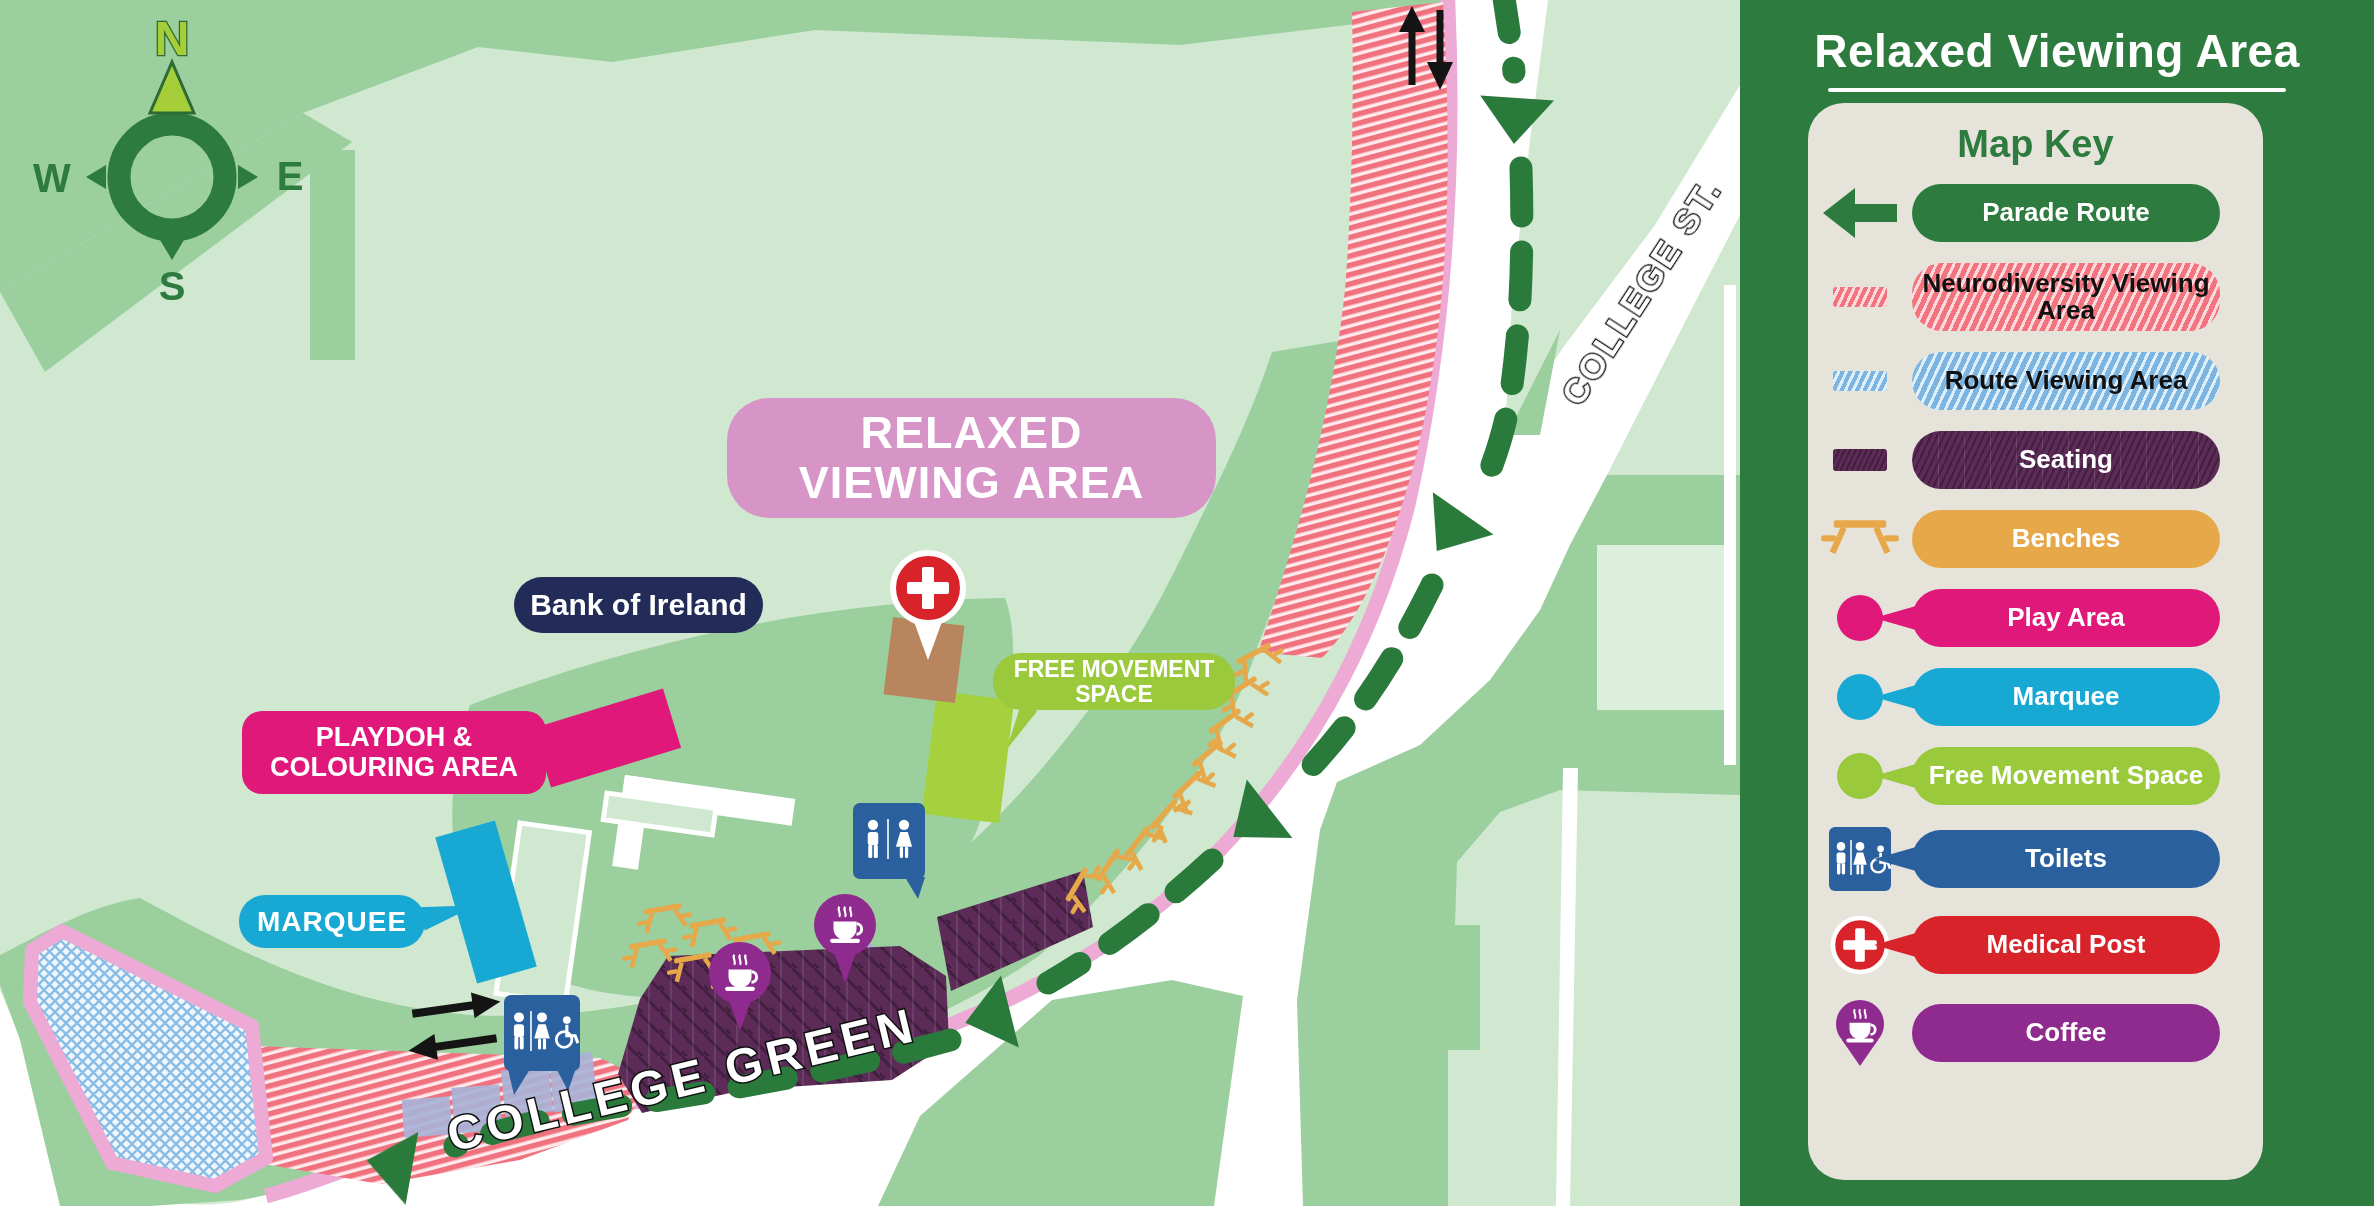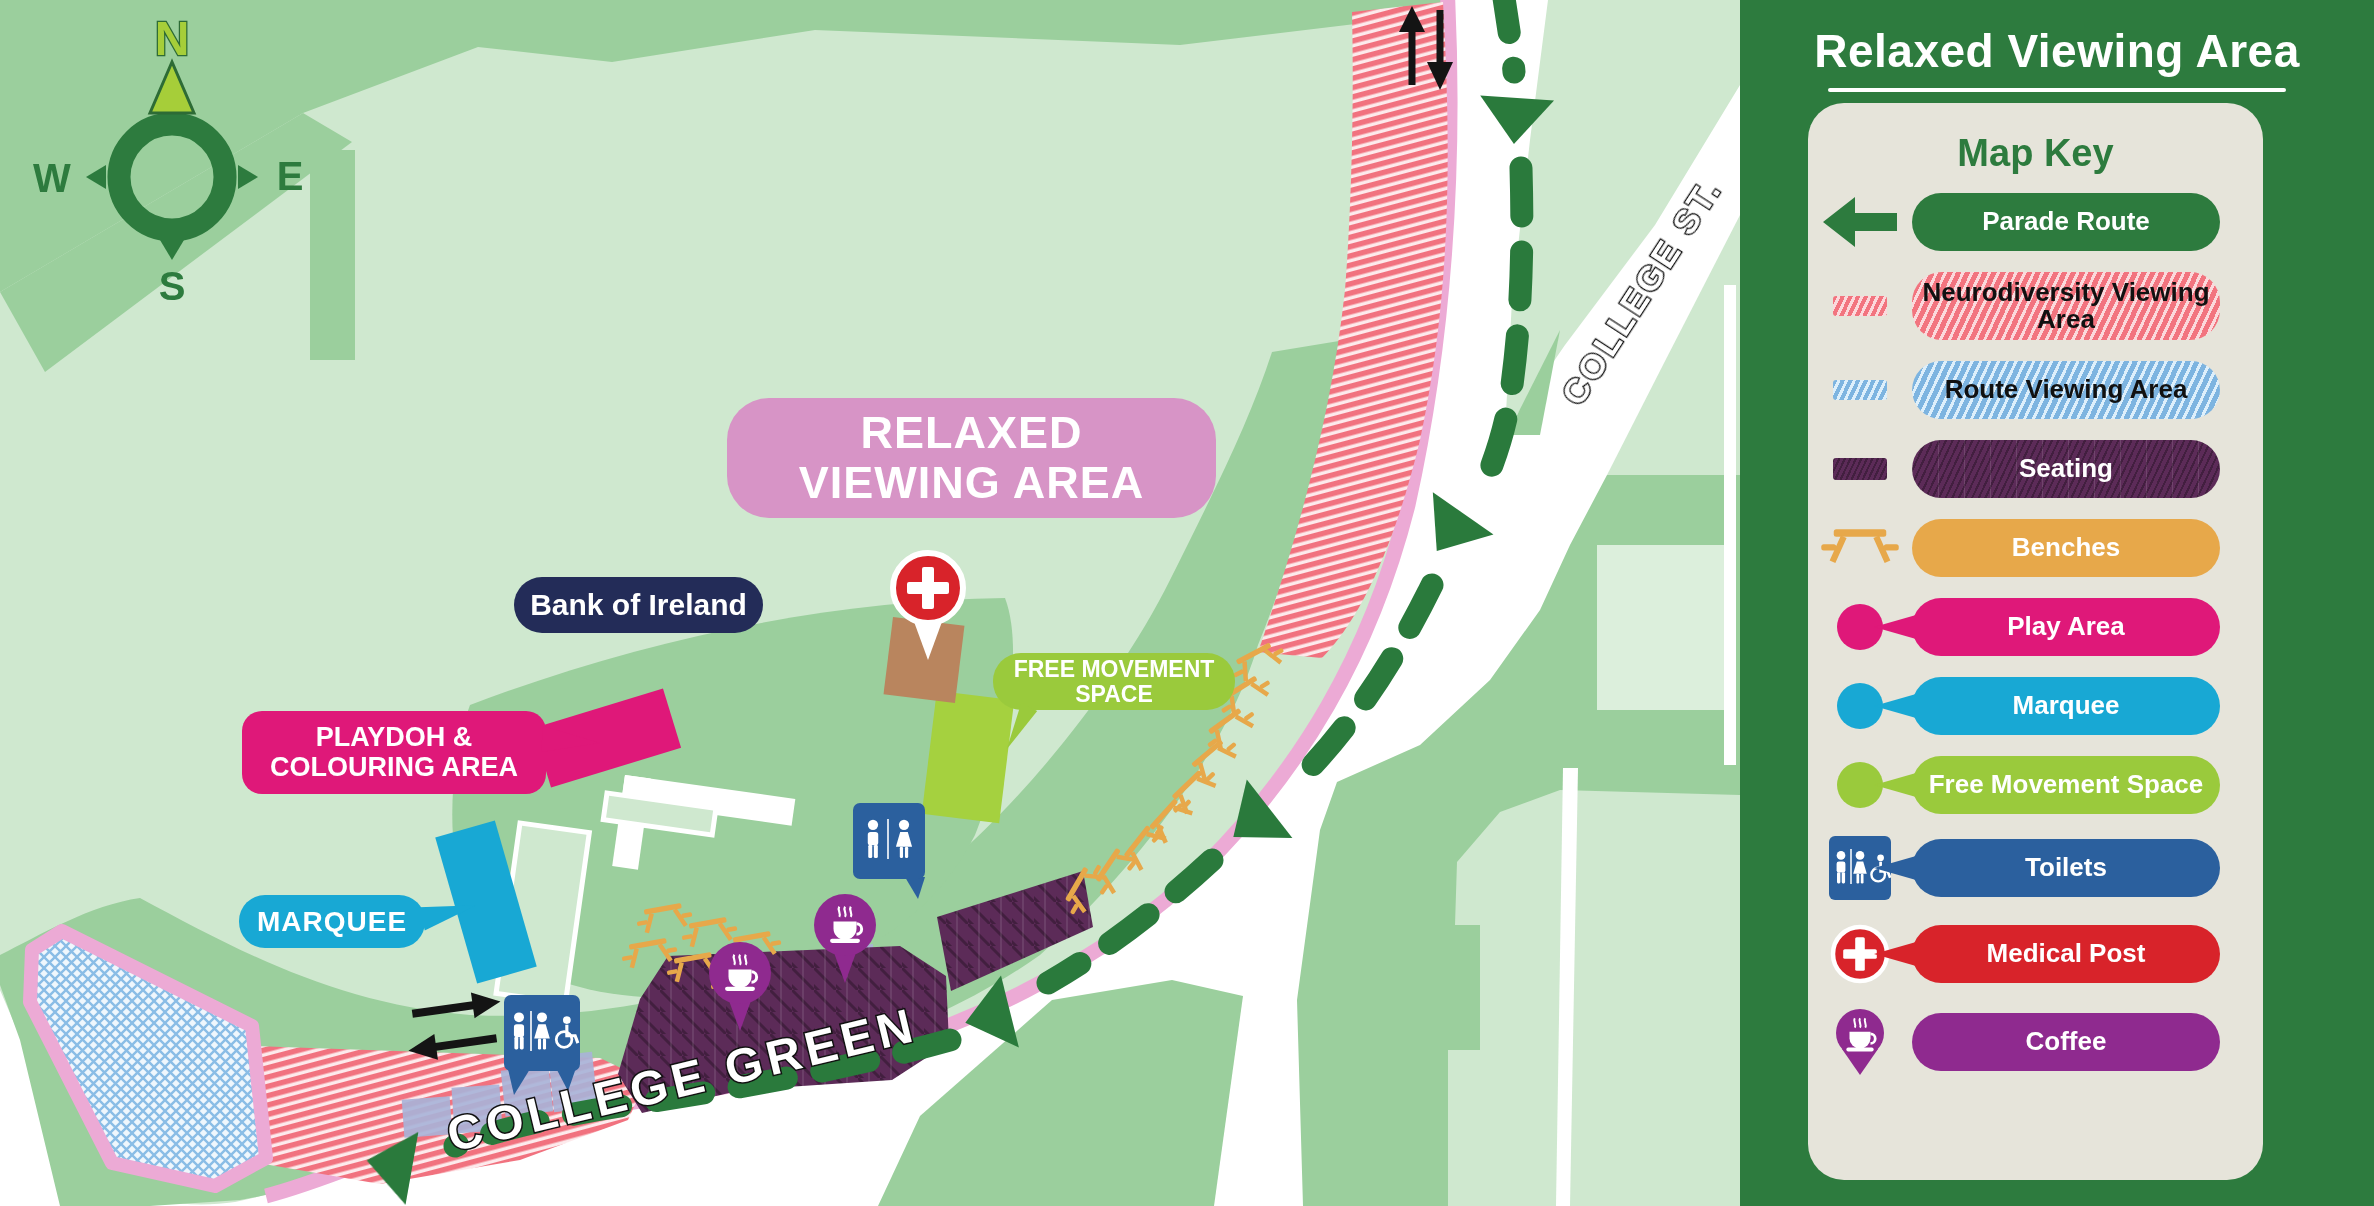--- a/index.html
+++ b/index.html
@@ -30,21 +30,21 @@
   .lbl-fms::after{content:"";position:absolute;left:16px;bottom:-42px;width:0;height:0;
            border-left:9px solid transparent;border-right:9px solid transparent;
            border-top:48px solid #9aca3c;transform:rotate(28deg);}
 
   
   .panel{position:absolute;left:1740px;top:0;width:634px;height:1206px;background:#2d7b3e;z-index:6;}
   .panel-title{margin:24px auto 0;width:560px;text-align:center;color:#fff;
                font-weight:800;font-size:46px;letter-spacing:.5px;}
   .title-rule{width:458px;height:4px;background:#fff;margin:10px auto 0;border-radius:2px;}
   .key-box{position:absolute;left:68px;top:103px;width:455px;height:1077px;
-           background:#e6e4da;border-radius:36px;box-sizing:border-box;padding-top:29px;}
+           background:#e6e4da;border-radius:36px;box-sizing:border-box;padding-top:20px;}
   .key-title{text-align:center;color:#2d7b3e;font-weight:800;font-size:38px;}
   .key-rows{margin-top:18px;display:flex;flex-direction:column;gap:21px;}
   .krow{display:flex;align-items:center;}
   .kicon{width:104px;flex:none;display:flex;align-items:center;justify-content:center;}
   .kpill{flex:1;min-height:58px;margin-right:43px;border-radius:30px;display:flex;
          align-items:center;justify-content:center;text-align:center;
          font-weight:800;font-size:26px;color:#fff;position:relative;line-height:1.05;padding:2px 10px;box-sizing:border-box;}
   .kpill.tail::before{content:"";position:absolute;left:-38px;top:50%;margin-top:-12px;width:0;height:0;
          border-top:12px solid transparent;border-bottom:12px solid transparent;border-right:42px solid #000;}
   .c-route{background:#2d7b3e;}

